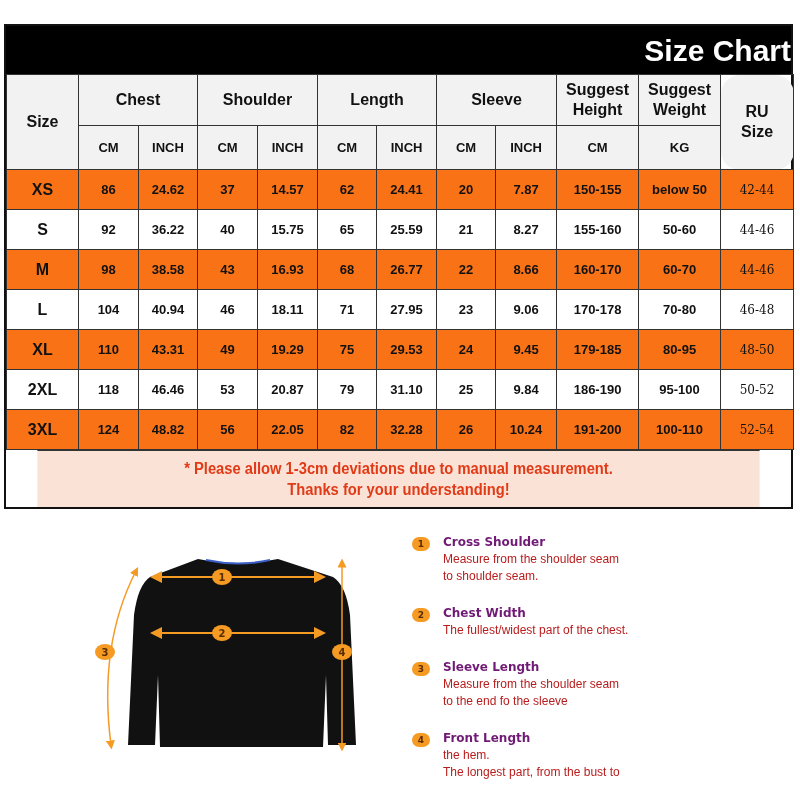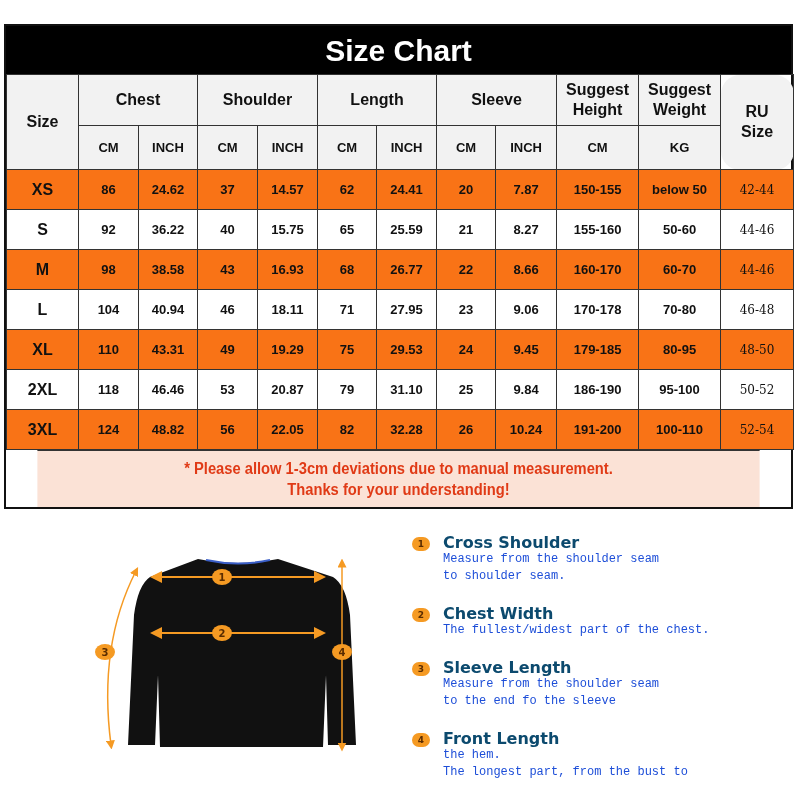--- a/index.html
+++ b/index.html
@@ -1,35 +1,35 @@
 <!DOCTYPE html>
 <html><head>
 <meta charset="utf-8">
 <style>
   html, body { margin:0; padding:0; background:#fff; }
   body { width:800px; height:800px; position:relative; overflow:hidden; font-family:"Liberation Sans", sans-serif; }
   .chart-wrap { position:absolute; left:4px; top:24px; width:789px; border:2px solid #111; box-sizing:border-box; }
-  .title { height:48px; background:#000; color:#fff; font-weight:bold; font-size:30px; text-align:center; line-height:50px; }
+  .title { height:48px; background:#000; color:#fff; font-weight:bold; font-size:30px; text-align:right; line-height:50px; }
   table { border-collapse:collapse; width:100%; table-layout:fixed; }
   td, th { border:1.5px solid #333; text-align:center; padding:0; font-weight:bold; color:#111; }
   th { background:#f2f2f2; }
   .h1 th { height:50px; font-size:16px; line-height:20px; }
   .h2 th { height:43px; font-size:13px; }
   tr.data td { height:39px; font-size:13px; }
   tr.data td.size { font-size:16px; }
   tr.data td.ru { font-family:"DejaVu Serif", serif; font-weight:normal; font-size:12px; }
   tr.odd td { background:#f97316; }
   tr.even td { background:#fff; }
   .note { background:#fbe2d6; border-top:1.5px solid #333; height:56px; display:flex; flex-direction:column; justify-content:center; align-items:center; color:#e03a16; font-weight:bold; font-size:16px; line-height:21px; transform:scaleX(0.92); }
   .diagram { position:absolute; left:88px; top:555px; width:290px; height:205px; }
   .legend { position:absolute; left:412px; top:534px; width:300px; }
   .item { position:relative; padding-left:31px; margin-bottom:0; }
   .badge { position:absolute; left:0; top:3px; width:18px; height:14px; border-radius:8px; background:#f59a23; color:#5a2c00; font-size:9px; font-weight:bold; text-align:center; line-height:14px; font-family:"DejaVu Sans", sans-serif; }
-  .item-title { font-family:"DejaVu Sans", sans-serif; font-weight:bold; font-size:16px; color:#0c4a6e; line-height:17px; }
-  .item-desc { font-family:Liberation Mono, monospace; font-size:12px; color:#1d4ed8; line-height:17px; }
+  .item-title { font-family:"DejaVu Sans", sans-serif; font-weight:bold; font-size:12px; color:#701a75; line-height:17px; }
+  .item-desc { font-family:Liberation Sans, sans-serif; font-size:12px; color:#b91c1c; line-height:17px; }
 </style>
 </head>
 <body>
 
 <div class="chart-wrap">
   <div class="title">Size Chart</div>
   <table>
     <colgroup>
       <col style="width:72px">
         <col style="width:60px">

